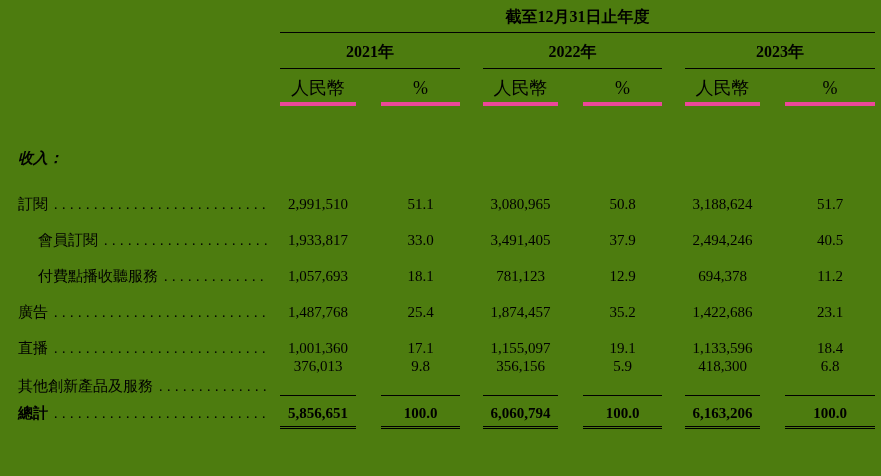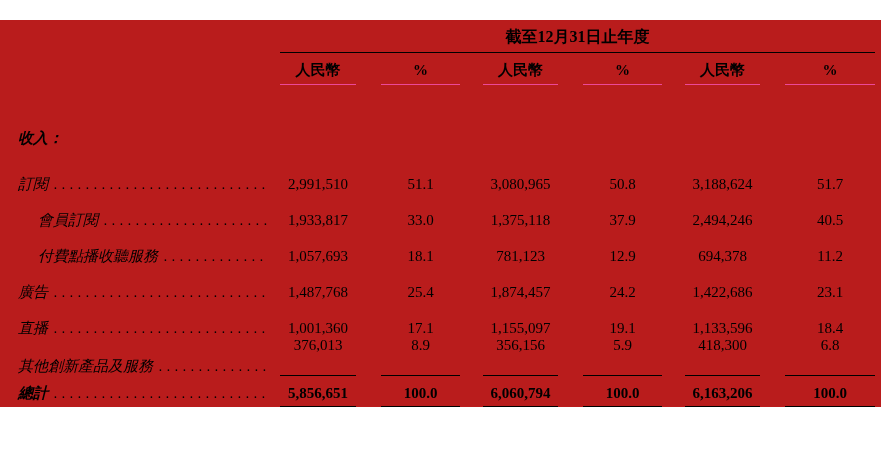--- a/index.html
+++ b/index.html
@@ -1,25 +1,24 @@
 <!DOCTYPE html>
 <html><head>
 <meta charset="utf-8">
 <style>
   * { box-sizing: border-box; }
   html, body { margin: 0; padding: 0; background: #ffffff; }
   .page {
     width: 881px;
-    height: 387px;
-    background: #b91c1c;
+    height: 476px;
+    background: #4d7c0f;
     color: #000000;
     font-family: "Liberation Serif", "DejaVu Serif", serif;
     padding: 8px 0 0 18px;
     overflow: hidden;
-    margin-top: 20px;
   }
   table {
     border-collapse: collapse;
     table-layout: fixed;
     width: 857px;
   }
   td {
     padding: 0;
     vertical-align: bottom;
     font-size: 15px;
@@ -34,42 +33,42 @@
   }
   .year-cell {
     text-align: center;
     font-weight: bold;
     font-size: 16px;
     padding: 10px 0 6px 0;
     border-bottom: 1.5px solid #000;
   }
   .ch {
     text-align: center;
-    font-weight: bold;
-    font-size: 15px;
+    font-weight: normal;
+    font-size: 18px;
     padding: 9px 0 4px 0;
-    border-bottom: 1px solid #ec4899;
+    border-bottom: 4px solid #ec4899;
   }
   .note-cell {
     text-align: center;
     font-style: italic;
     font-size: 14.5px;
     padding-top: 6px;
   }
   .spacer-row td { height: 46px; }
   .section-cell {
     font-weight: bold;
     font-size: 15px;
     padding-bottom: 10px;
     font-style: italic;
   }
   #data-rows tr { height: 36px; }
   .lblcell { padding-right: 12px; }
   .lblcell.indent { padding-left: 20px; }
-  .lblflex { display: flex; align-items: flex-end; font-style: italic; }
+  .lblflex { display: flex; align-items: center; }
   .rlabel { white-space: nowrap; }
   .dots {
     flex: 1;
     overflow: hidden;
     white-space: nowrap;
     letter-spacing: 4.5px;
     font-size: 14px;
     margin-left: 6px;
     font-weight: normal;
   }
@@ -107,20 +106,28 @@
         <col style="width:90px">
     </colgroup>
 
     <tbody>
       <tr>
         <td></td>
         <td class="title-cell" colspan="11">截至12月31日止年度</td>
       </tr>
       <tr>
         <td></td>
+        <td class="year-cell" colspan="3">2021年</td>
+        <td></td>
+        <td class="year-cell" colspan="3">2022年</td>
+        <td></td>
+        <td class="year-cell" colspan="3">2023年</td>
+      </tr>
+      <tr>
+        <td></td>
         <td class="ch">人民幣</td>
         <td></td>
         <td class="ch">%</td>
         <td></td>
         <td class="ch">人民幣</td>
         <td></td>
         <td class="ch">%</td>
         <td></td>
         <td class="ch">人民幣</td>
         <td></td>
@@ -161,21 +168,21 @@
           <td class="lblcell indent">
             <div class="lblflex">
               <span class="rlabel">會員訂閱</span>
               <span class="dots">..........................................................................................</span>
             </div>
           </td>
           <td class="val">1,933,817</td>
           <td></td>
           <td class="val">33.0</td>
           <td></td>
-          <td class="val">1,375,118</td>
+          <td class="val">3,491,405</td>
           <td></td>
           <td class="val">37.9</td>
           <td></td>
           <td class="val">2,494,246</td>
           <td></td>
           <td class="val">40.5</td>
         </tr>
         <tr>
           <td class="lblcell indent">
             <div class="lblflex">
@@ -201,21 +208,21 @@
               <span class="rlabel">廣告</span>
               <span class="dots">..........................................................................................</span>
             </div>
           </td>
           <td class="val">1,487,768</td>
           <td></td>
           <td class="val">25.4</td>
           <td></td>
           <td class="val">1,874,457</td>
           <td></td>
-          <td class="val">24.2</td>
+          <td class="val">35.2</td>
           <td></td>
           <td class="val">1,422,686</td>
           <td></td>
           <td class="val">23.1</td>
         </tr>
         <tr>
           <td class="lblcell">
             <div class="lblflex">
               <span class="rlabel">直播</span>
               <span class="dots">..........................................................................................</span>
@@ -235,21 +242,21 @@
         </tr>
         <tr>
           <td class="lblcell">
             <div class="lblflex">
               <span class="rlabel">其他創新產品及服務</span>
               <span class="dots">..........................................................................................</span>
             </div>
           </td>
           <td class="val">376,013</td>
           <td></td>
-          <td class="val">8.9</td>
+          <td class="val">9.8</td>
           <td></td>
           <td class="val">356,156</td>
           <td></td>
           <td class="val">5.9</td>
           <td></td>
           <td class="val">418,300</td>
           <td></td>
           <td class="val">6.8</td>
         </tr>
       </tbody>

